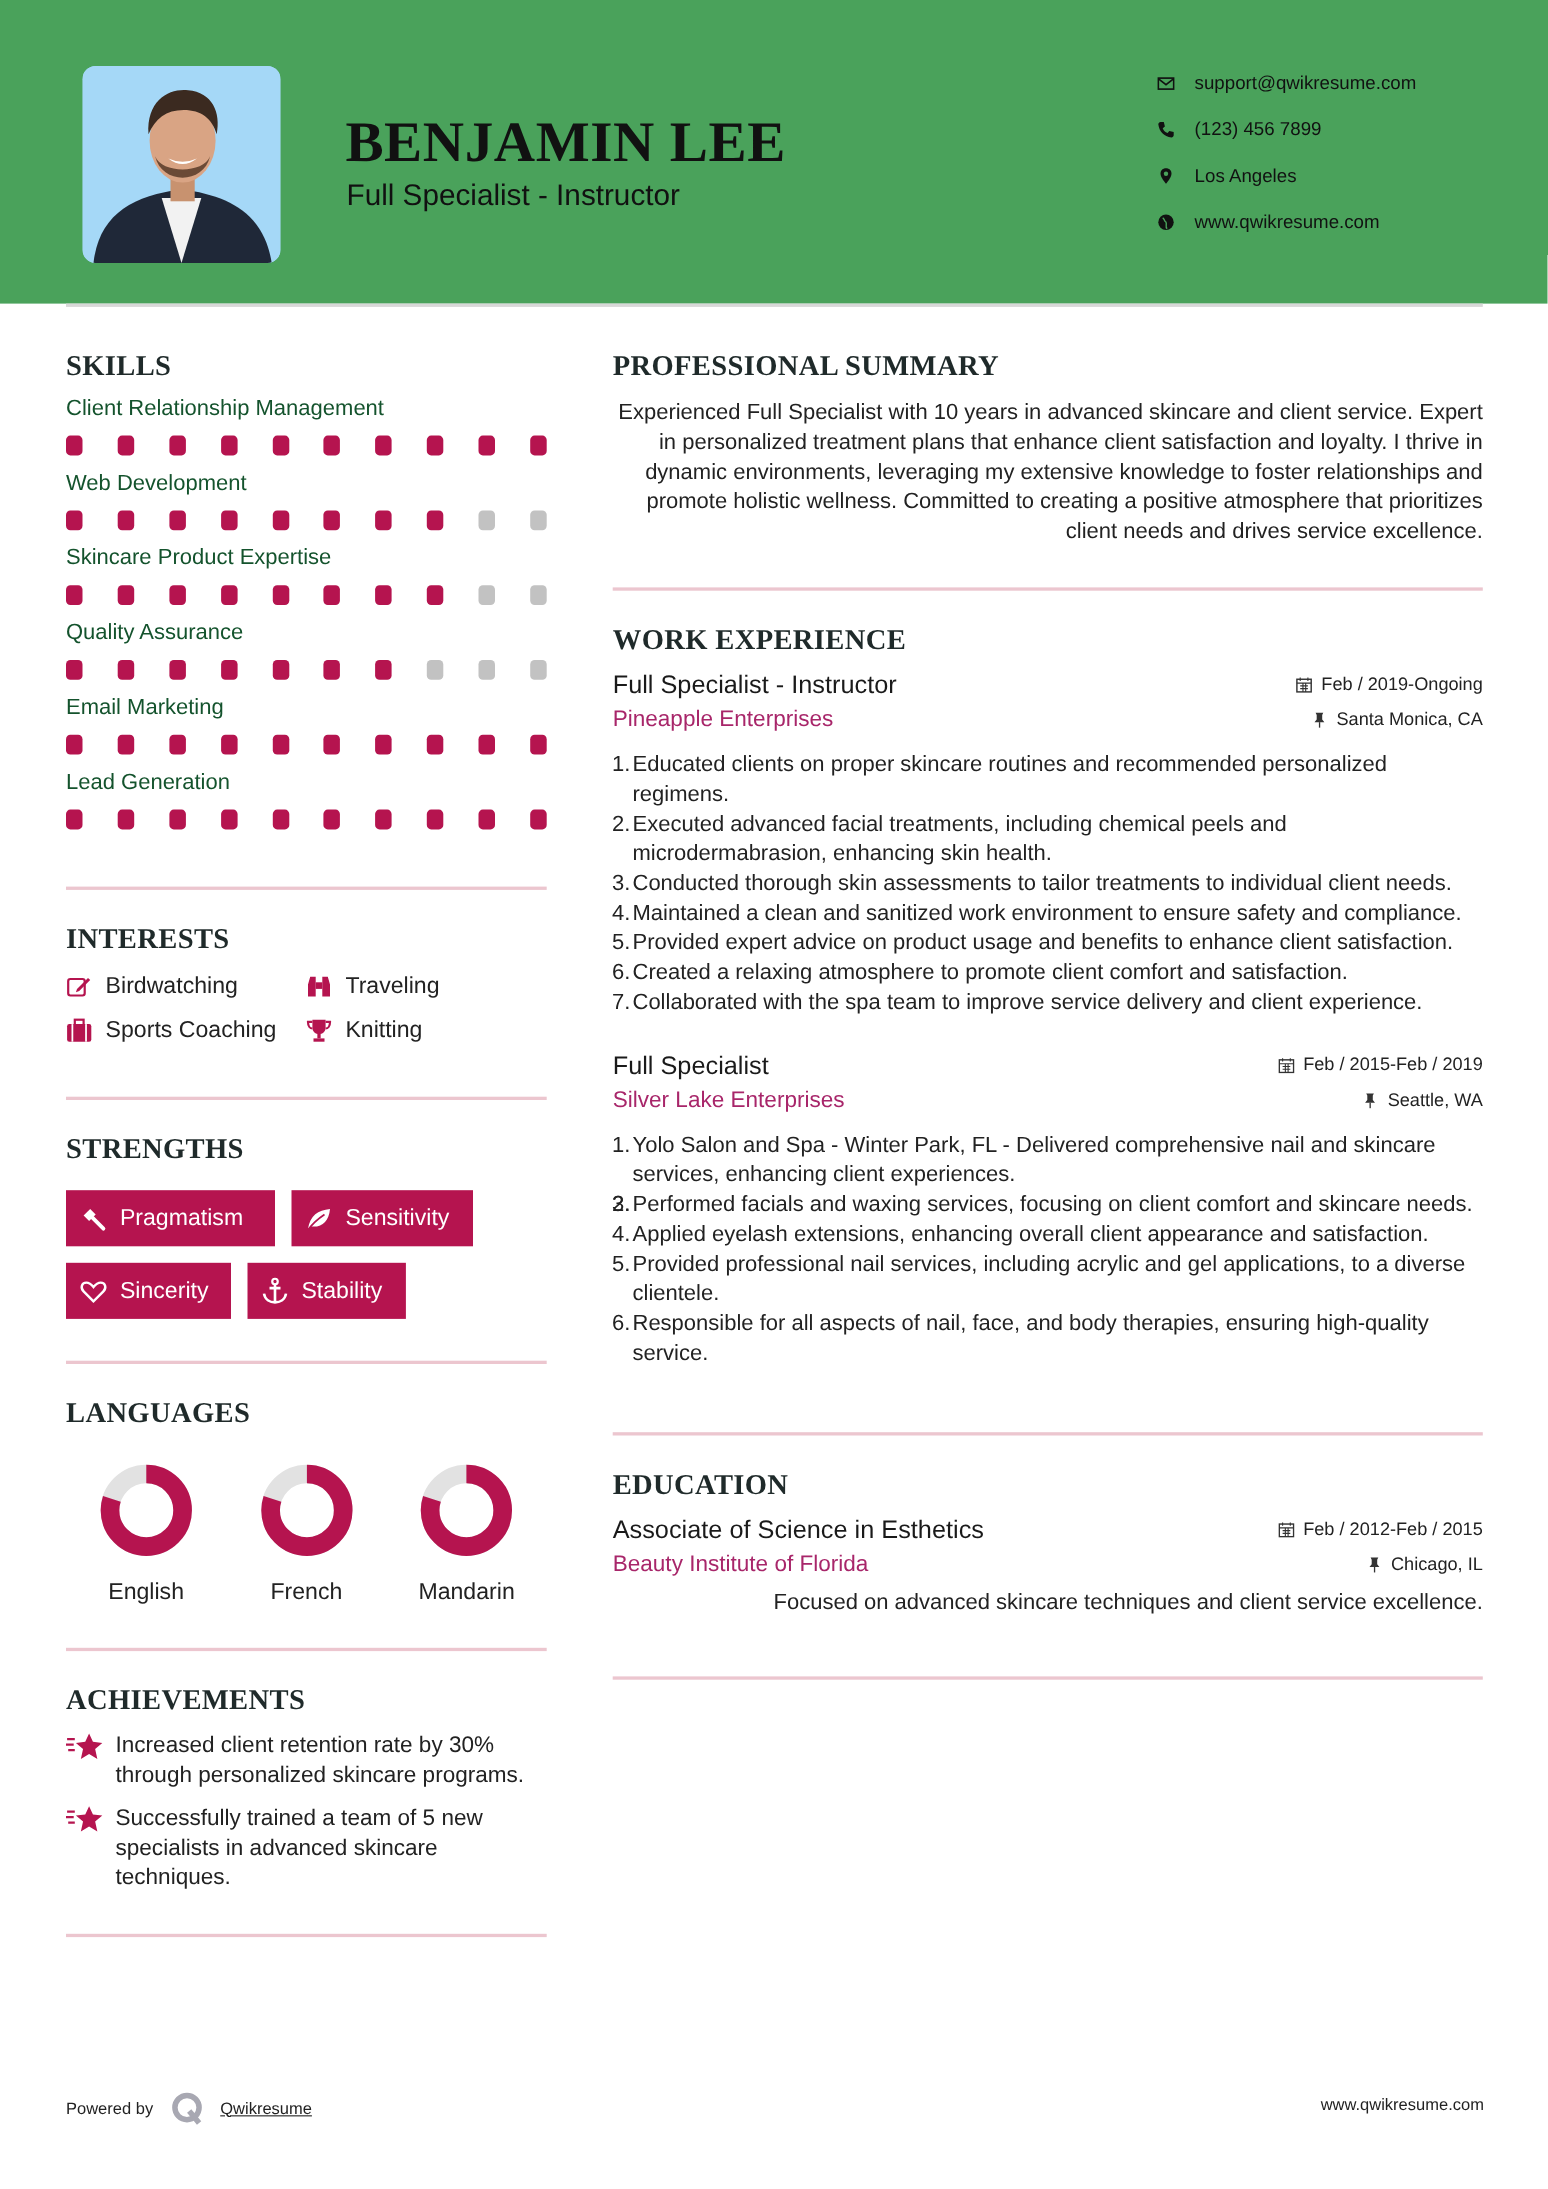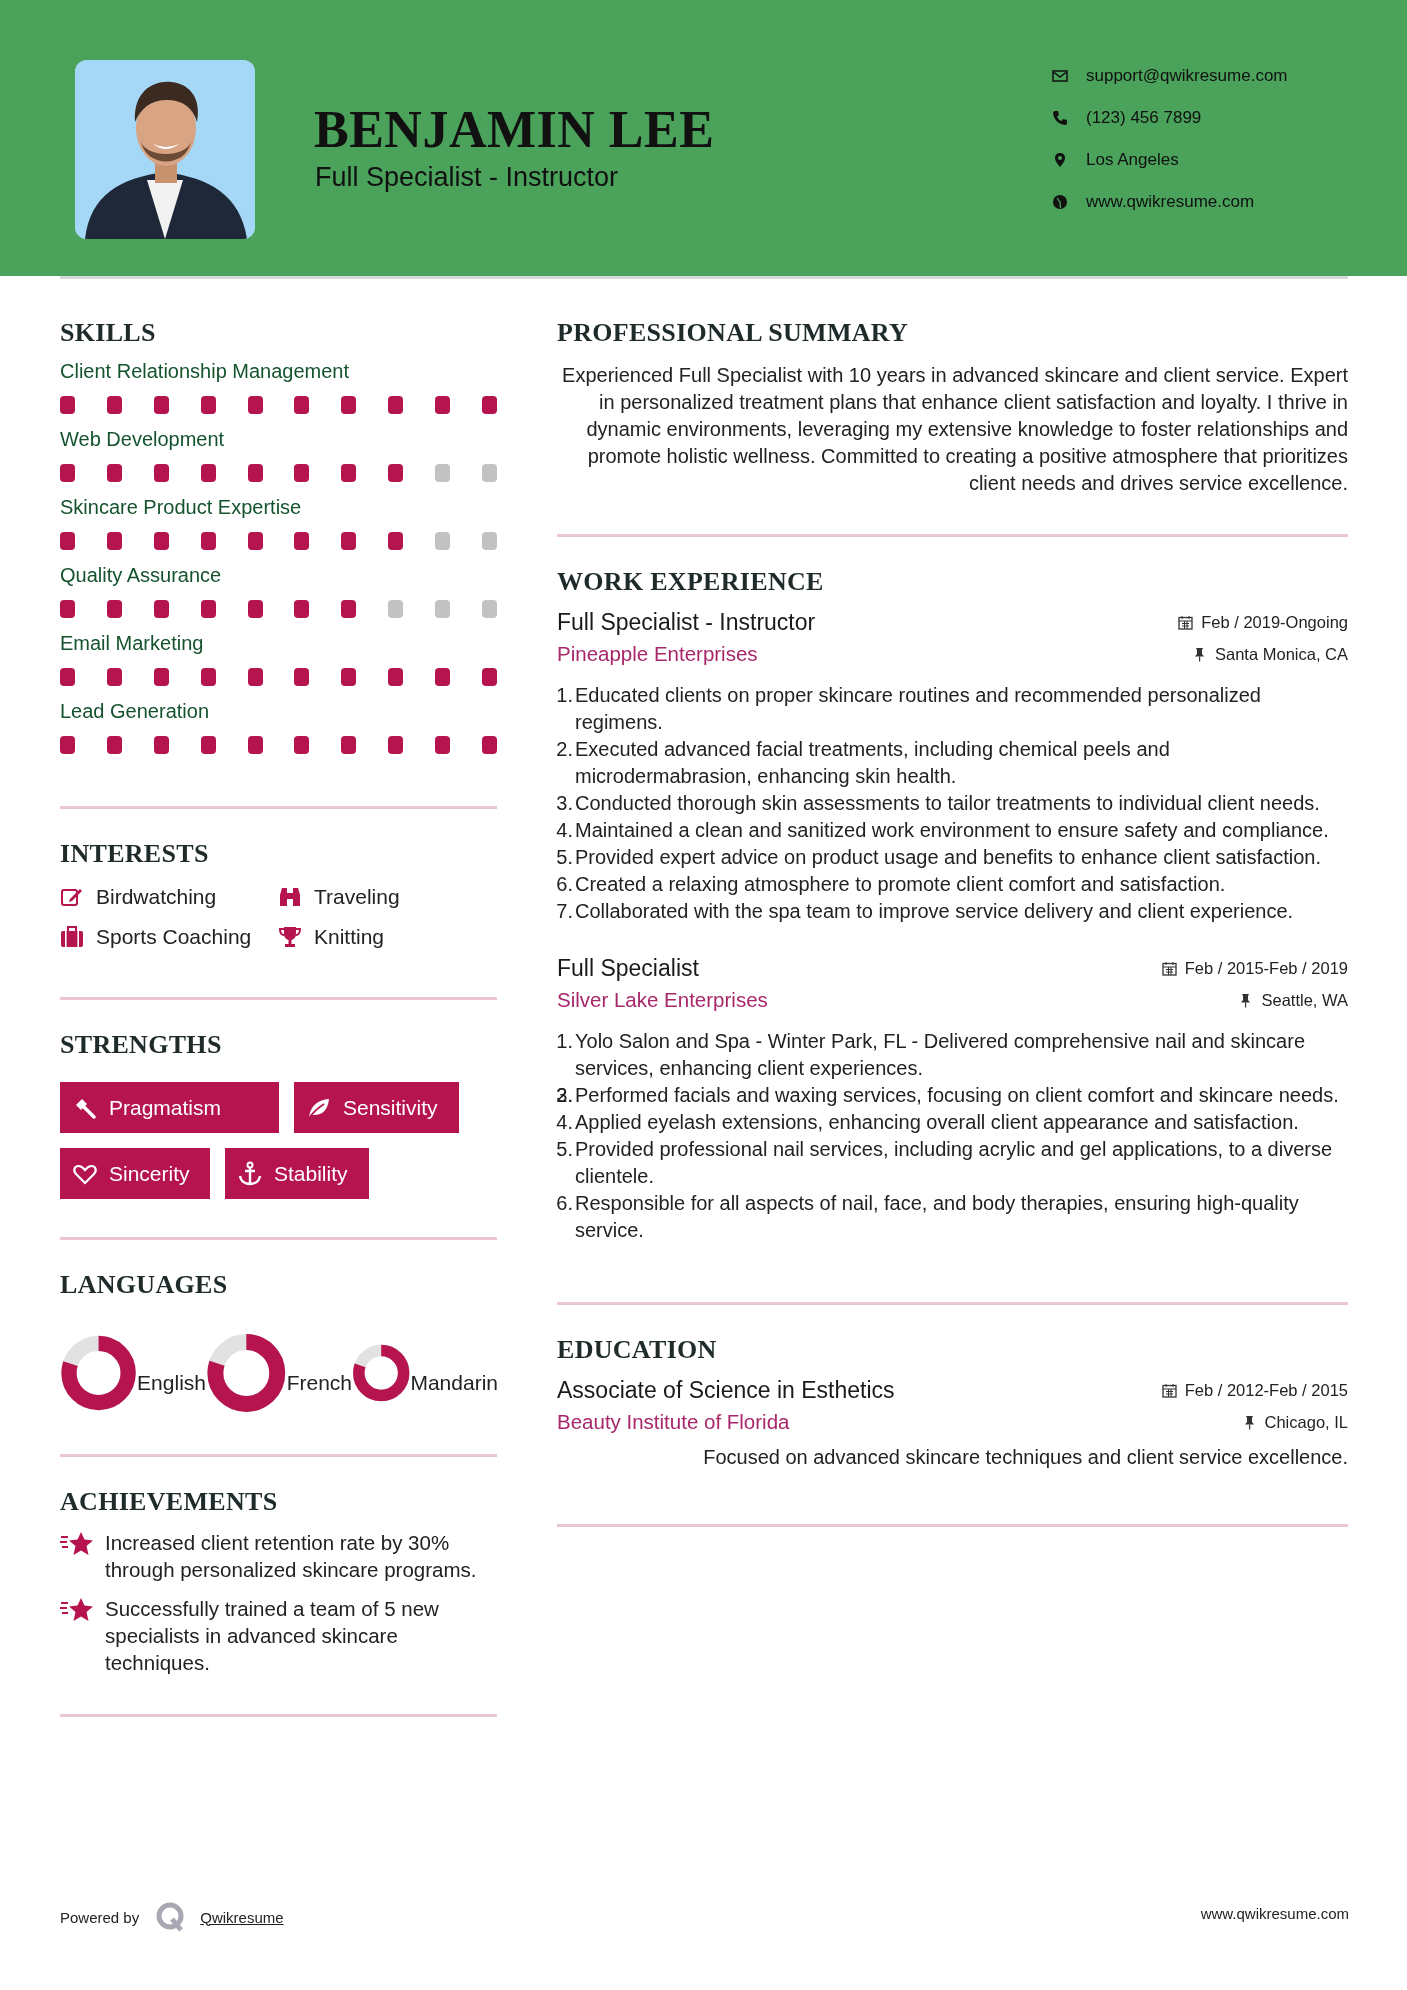--- a/index.html
+++ b/index.html
@@ -32,21 +32,21 @@
 
   .interests { display: grid; grid-template-columns: 218px 200px; row-gap: 16px; margin-top: 16px; }
   .interest { display: flex; align-items: center; font-size: 21px; color: #222; }
   .interest svg { width: 24px; height: 24px; margin-right: 12px; }
 
   .tags { display: flex; flex-wrap: wrap; gap: 15px 15px; margin-top: 22px; }
   .tag { background: #b5144f; color: #fff; height: 51px; display: inline-flex; align-items: center; padding: 0 14px 0 12px; font-size: 21px; }
   .tag svg { width: 26px; height: 26px; margin-right: 11px; }
 
   .langs { display: flex; margin-top: 30px; }
-  .lang { width: 146px; display: flex; flex-direction: row; align-items: center; }
+  .lang { width: 146px; display: flex; flex-direction: column; align-items: center; }
   .lang svg { width: 86px; height: 86px; }
   .lang span { margin-top: 20px; font-size: 21px; color: #222; }
 
   .ach { display: flex; margin-top: 12px; }
   .ach svg { width: 34px; height: 26px; flex: none; margin-right: 11px; margin-top: 2px; }
   .ach p { font-size: 20.5px; line-height: 27px; color: #222; }
 
   .summary { font-size: 20px; line-height: 27px; color: #222; margin-top: 14px; text-align: right; }
 
   .job-head { display: flex; justify-content: space-between; align-items: center; }
@@ -244,21 +244,21 @@
           </svg>
         <span>Knitting</span>
       </div>
     </div>
   </section>
   <div class="rule" style="margin-top:48px"></div>
 
   <section style="margin-top:30px">
     <h2 class="sec-title">STRENGTHS</h2>
     <div class="tags">
-      <div class="tag" style="width:219px">
+      <div class="tag" style="width:190px">
         <svg viewBox="0 0 26 26">
             <path d="M4 10 L10 4 L15 9 L9 15 Z" fill="#fff"></path>
             <path d="M12 12 L22 22" stroke="#fff" stroke-width="3.5" stroke-linecap="round"></path>
           </svg>
         <span>Pragmatism</span>
       </div>
       <div class="tag" style="width:165px">
         <svg viewBox="0 0 26 26">
             <path d="M3 22 C5 10 12 5 23 4 C22 15 16 21 6 20 Z" fill="#fff"></path>
             <path d="M3 23 C8 16 12 13 18 9" stroke="#b5144f" stroke-width="1.6" fill="none"></path>

